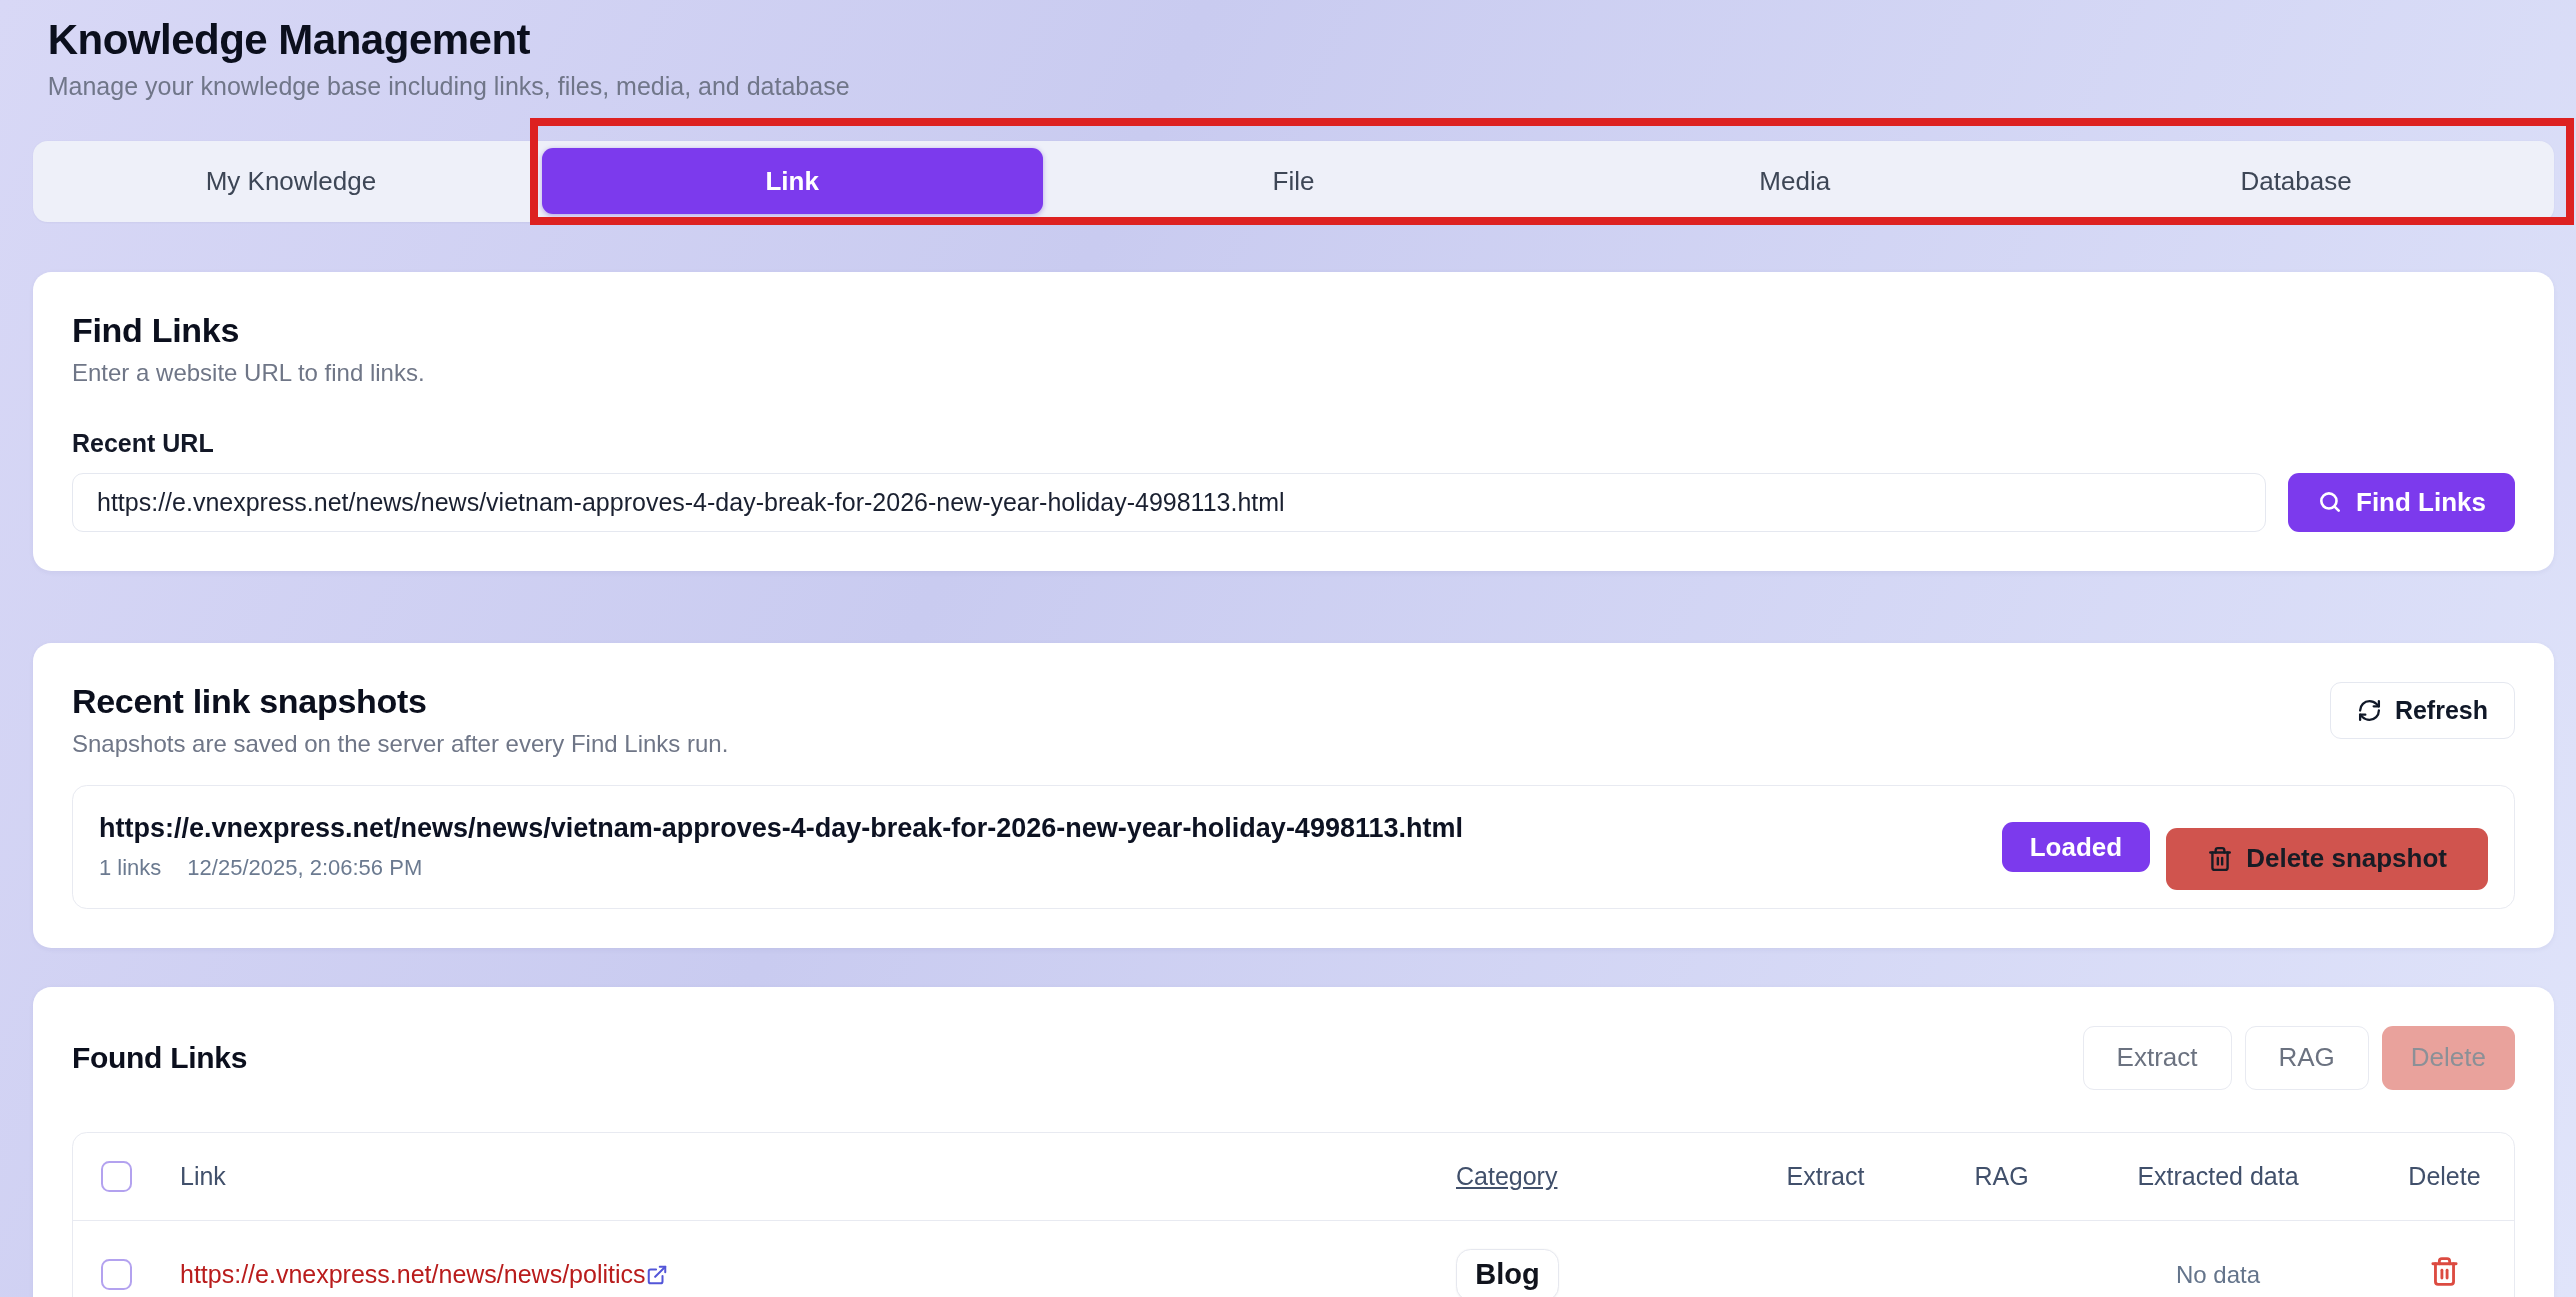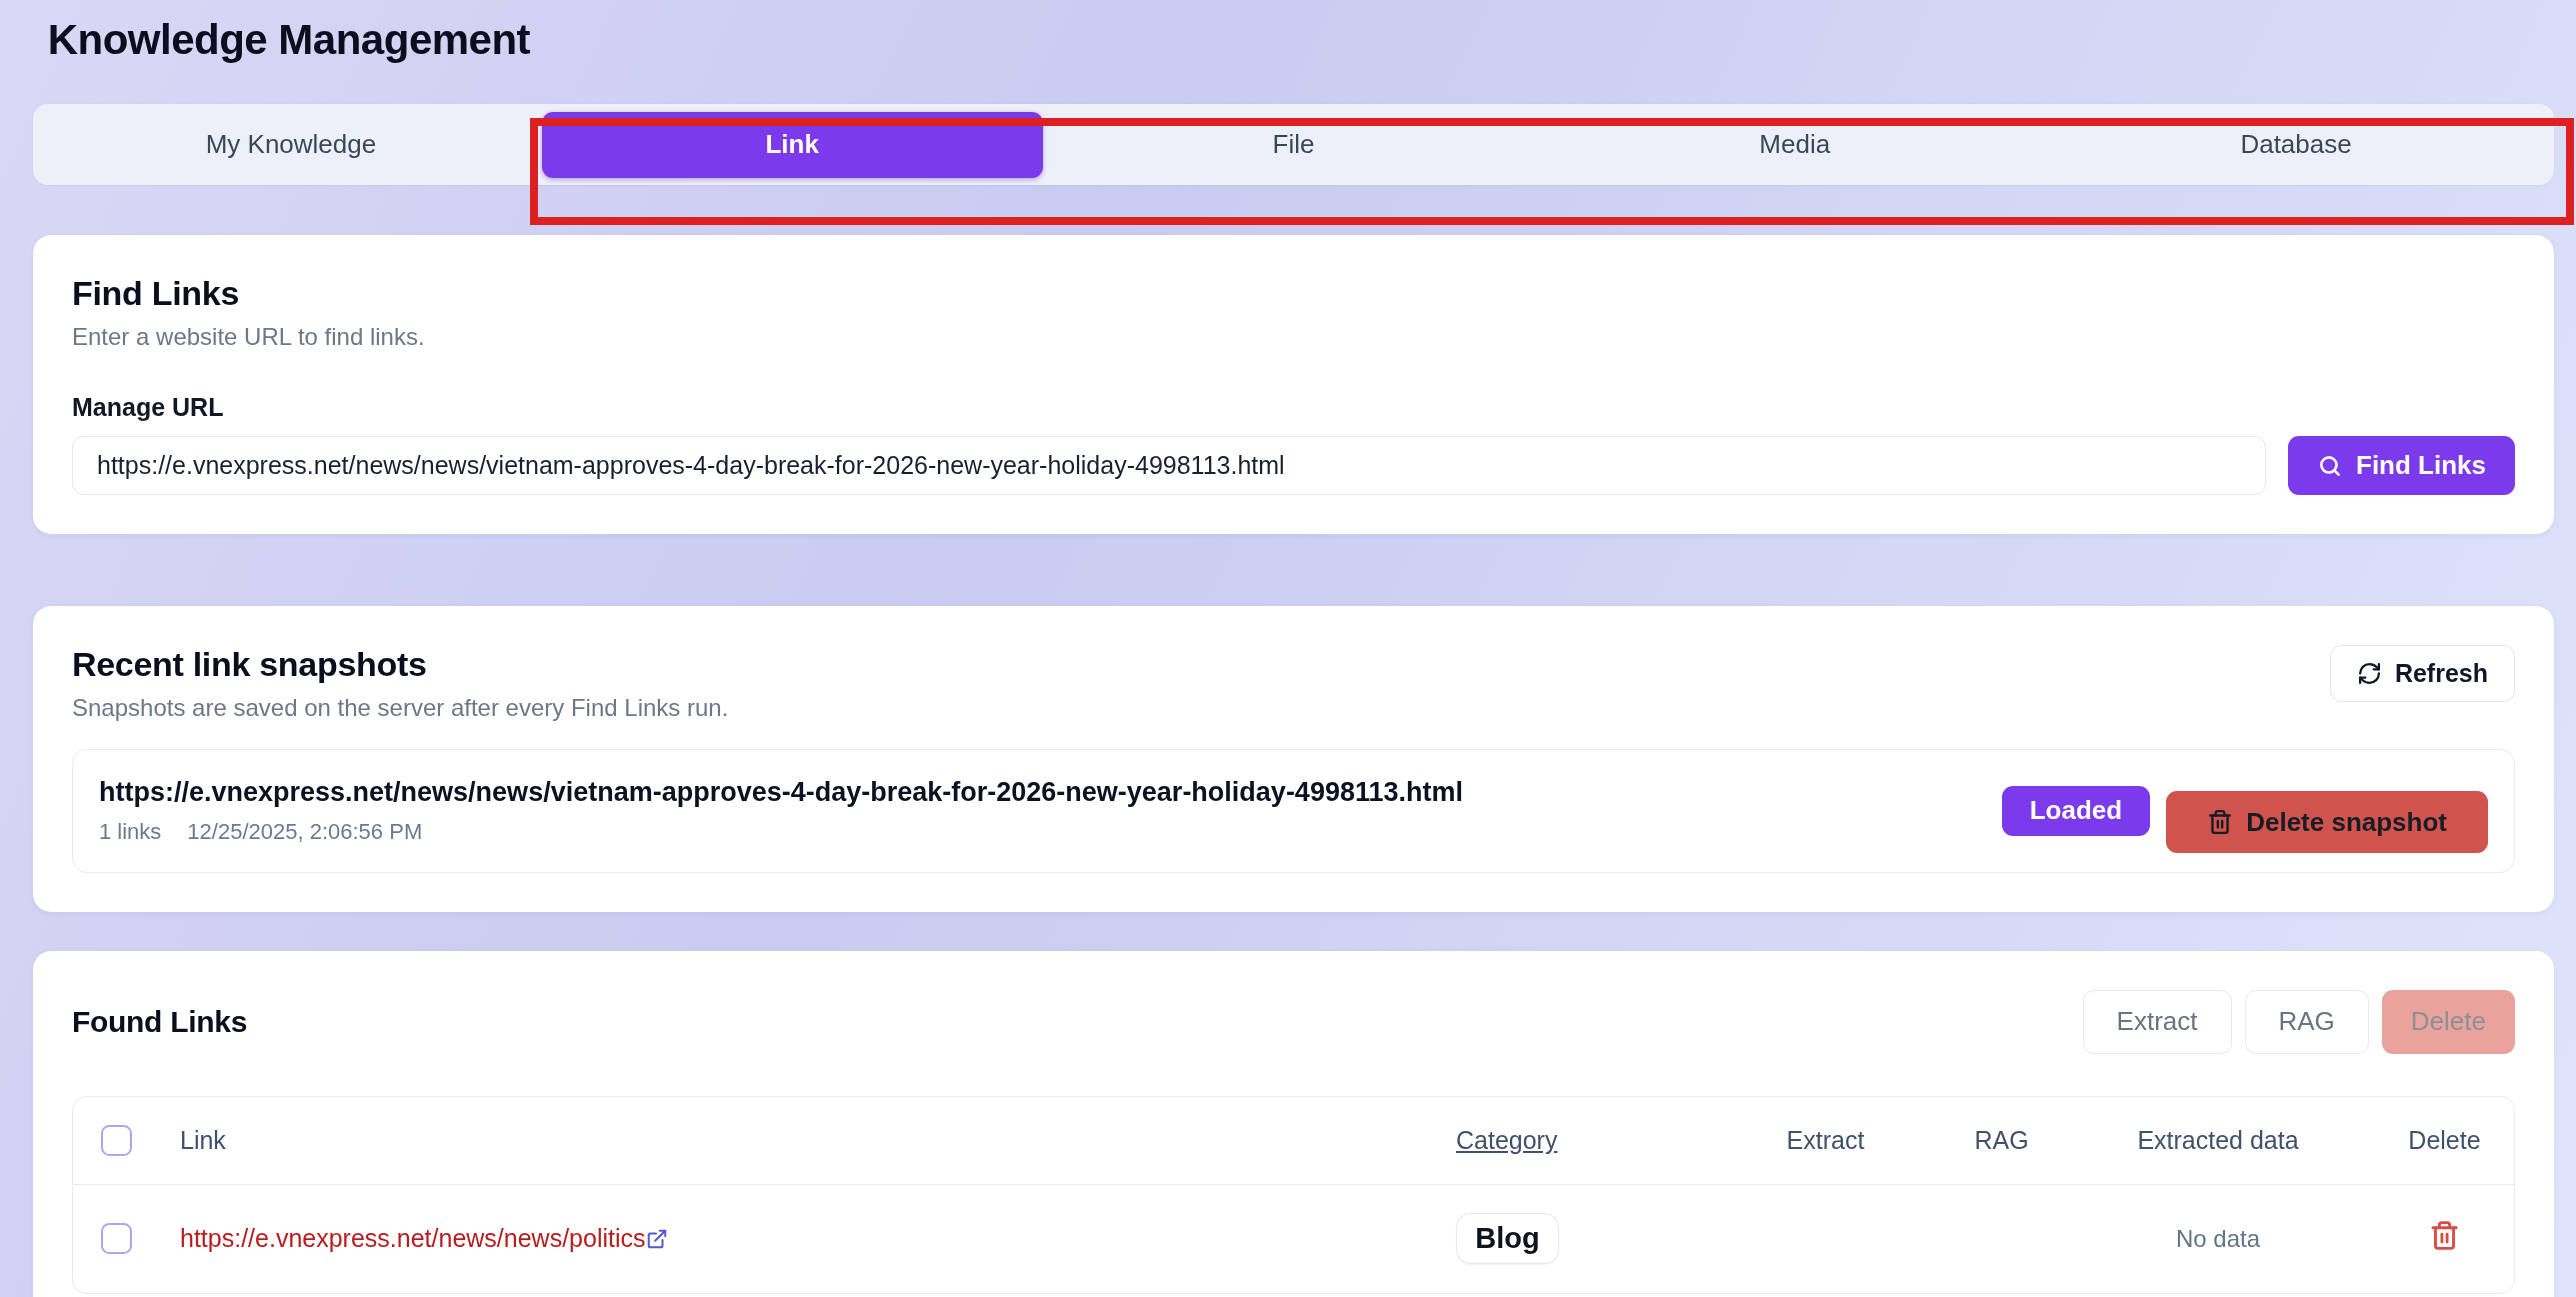--- a/index.html
+++ b/index.html
@@ -105,34 +105,35 @@
 </style>
 </head>
 <body>
 
 <div class="annotation-rect"></div>
 
 <div class="page">
 
   <div class="page-header">
     <div class="page-title">Knowledge Management</div>
+    <div class="page-subtitle">Manage your knowledge base including links, files, media, and database</div>
   </div>
 
   <div class="tabbar">
     <div class="tab">My Knowledge</div>
     <div class="tab active">Link</div>
     <div class="tab">File</div>
     <div class="tab">Media</div>
     <div class="tab">Database</div>
   </div>
 
   <div class="card card-find">
     <div class="card-title">Find Links</div>
     <div class="card-subtitle">Enter a website URL to find links.</div>
-    <div class="field-label">Manage URL</div>
+    <div class="field-label">Recent URL</div>
     <div class="input-row">
       <input class="url-input" type="text" value="https://e.vnexpress.net/news/news/vietnam-approves-4-day-break-for-2026-new-year-holiday-4998113.html" style="">
       <button class="btn btn-primary">
         <span style="line-height:0">
           <svg width="26" height="26" viewBox="0 0 24 24" fill="none" stroke="#ffffff" stroke-width="2.4" stroke-linecap="round" stroke-linejoin="round">
               <circle cx="11" cy="11" r="7"></circle>
               <path d="M20 20l-3.8-3.8"></path>
             </svg>
         </span>
         <span>Find Links</span>

